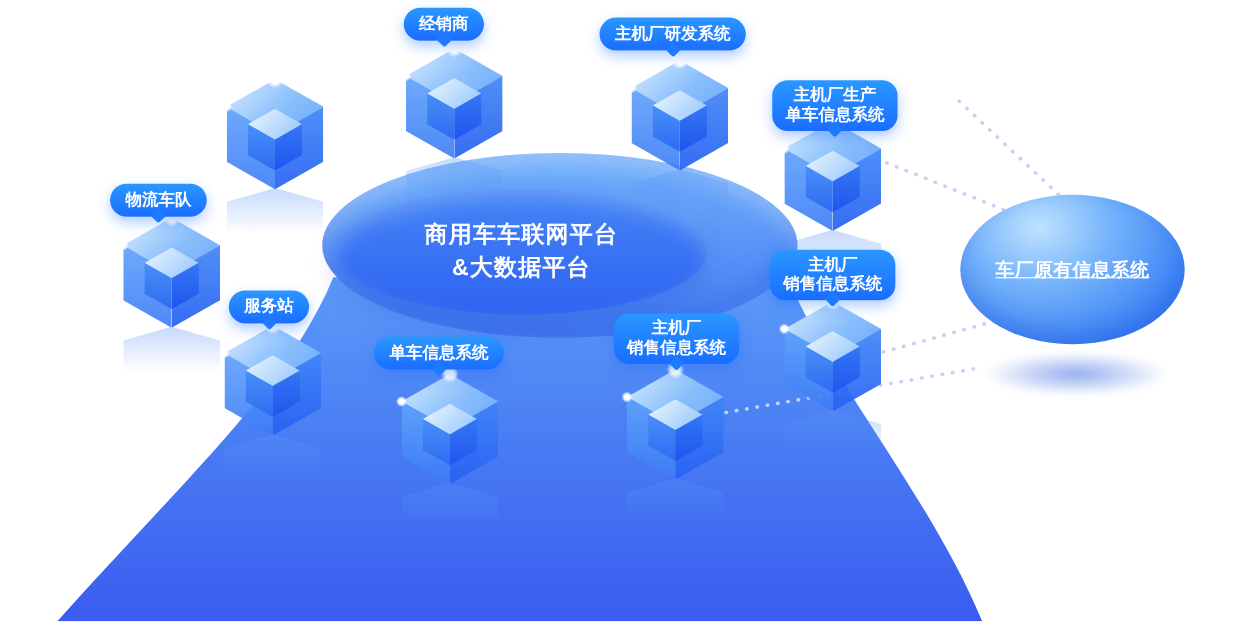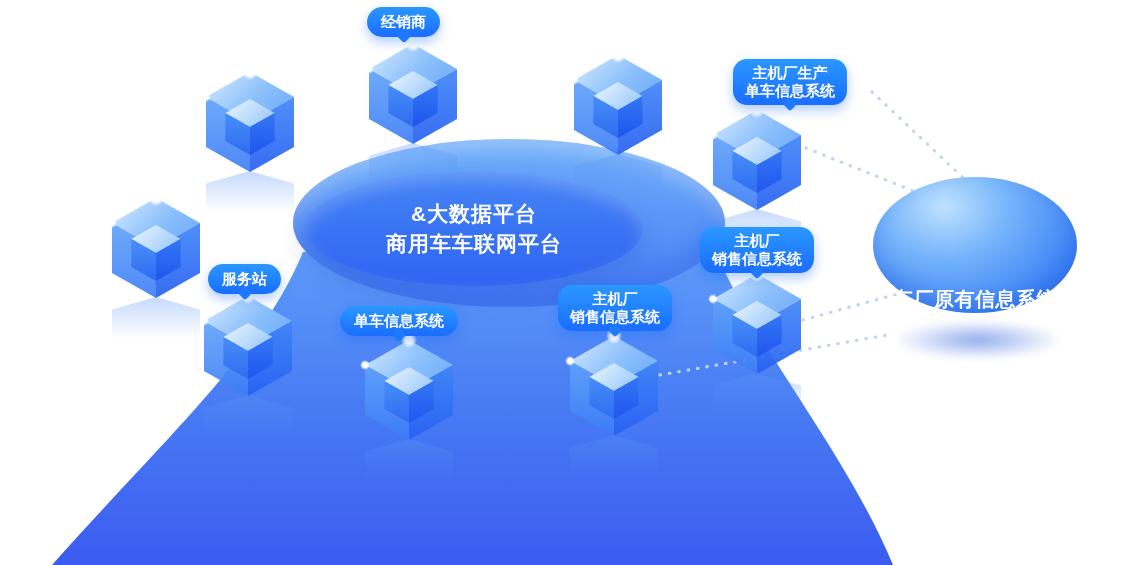--- a/index.html
+++ b/index.html
@@ -22,22 +22,22 @@
     box-shadow:inset 0 8px 16px rgba(255,255,255,.20), 0 12px 24px rgba(27,75,210,.25);
     display:flex;flex-direction:column;align-items:center;justify-content:center;
     color:#ffffff;font-size:21px;font-weight:bold;letter-spacing:1px;line-height:30px;text-align:center;
   }
 
   
   .legacy{
     position:absolute;left:873px;top:177px;width:204px;height:136px;border-radius:50%;z-index:4;
     background:radial-gradient(ellipse at 35% 22%, #bfe2ff 0%, #74b3fb 35%, #3c82f5 75%, #2f6ef2 100%);
     box-shadow:inset 0 -10px 18px rgba(23,70,200,.25);
-    display:flex;align-items:flex-end;justify-content:center;
-    color:#ffffff;font-size:20px;font-weight:bold;letter-spacing:.5px;text-align:center;
+    display:flex;align-items:center;justify-content:center;
+    color:#ffffff;font-size:17px;font-weight:bold;letter-spacing:.5px;text-align:center;text-decoration:underline;
   }
   .legacy-shadow{
     position:absolute;left:893px;top:320px;width:170px;height:40px;border-radius:50%;z-index:1;
     background:radial-gradient(ellipse, rgba(40,92,222,.50) 0%, rgba(40,92,222,0) 70%);
     filter:blur(3px);
   }
 
   
   .bubble{
     position:absolute;z-index:6;
@@ -88,22 +88,22 @@
         <stop offset="0" stop-color="#5d9bf8"></stop>
         <stop offset="0.45" stop-color="#4a7ef4"></stop>
         <stop offset="1" stop-color="#3a5cf0"></stop>
       </linearGradient>
     </defs>
     <path d="M52 565 C 165 438, 262 352, 303 252 L 716 252 C 758 352, 846 452, 893 565 Z" fill="url(#gBase)"></path>
   </svg>
 
   <div class="platform-outer"></div>
   <div class="platform-inner">
+    <span>商用车车联网平台</span>
     <span>&amp;大数据平台</span>
-    <span>商用车车联网平台</span>
   </div>
 
   <svg class="connectors" width="1129" height="565" viewBox="0 0 1129 565">
     <g stroke="#c2d4f4" stroke-width="3.2" stroke-linecap="round" stroke-dasharray="0.5 9" fill="none">
       <path d="M872 92 L972 186"></path>
       <path d="M806 148 L956 208"></path>
       <path d="M803 320 L937 283"></path>
       <path d="M660 375 L893 334"></path>
     </g>
   </svg>
@@ -137,52 +137,58 @@
     <span class="inner">
         <i class="f top"></i>
         <i class="f left"></i>
         <i class="f right"></i>
       </span>
     <i class="dot dt"></i>
     <i class="dot dl"></i>
     <i class="refl"></i>
   </div>
 
+  <div class="bubble" style="left:545px;top:16px;">
+    <span>主机厂研发系统</span>
+  </div>
   <div class="cube" style="left:574px;top:55px;">
     <i class="f top"></i>
       <i class="f left"></i>
       <i class="f right"></i>
     <span class="inner">
         <i class="f top"></i>
         <i class="f left"></i>
         <i class="f right"></i>
       </span>
     <i class="dot dt"></i>
     <i class="dot dl"></i>
     <i class="refl"></i>
   </div>
 
-  <div class="bubble two" style="left:702px;top:59px;margin-left:31px;">
+  <div class="bubble two" style="left:702px;top:73px;">
     <span>主机厂生产</span>
     <span>单车信息系统</span>
   </div>
   <div class="cube" style="left:713px;top:110px;">
     <i class="f top"></i>
       <i class="f left"></i>
       <i class="f right"></i>
     <span class="inner">
         <i class="f top"></i>
         <i class="f left"></i>
         <i class="f right"></i>
       </span>
     <i class="dot dt"></i>
     <i class="dot dl"></i>
     <i class="refl"></i>
   </div>
 
+  <div class="bubble" style="left:100px;top:167px;">
+    <span>物流车队</span>
+  </div>
   <div class="cube" style="left:112px;top:198px;">
     <i class="f top"></i>
       <i class="f left"></i>
       <i class="f right"></i>
     <span class="inner">
         <i class="f top"></i>
         <i class="f left"></i>
         <i class="f right"></i>
       </span>
     <i class="dot dt"></i>

